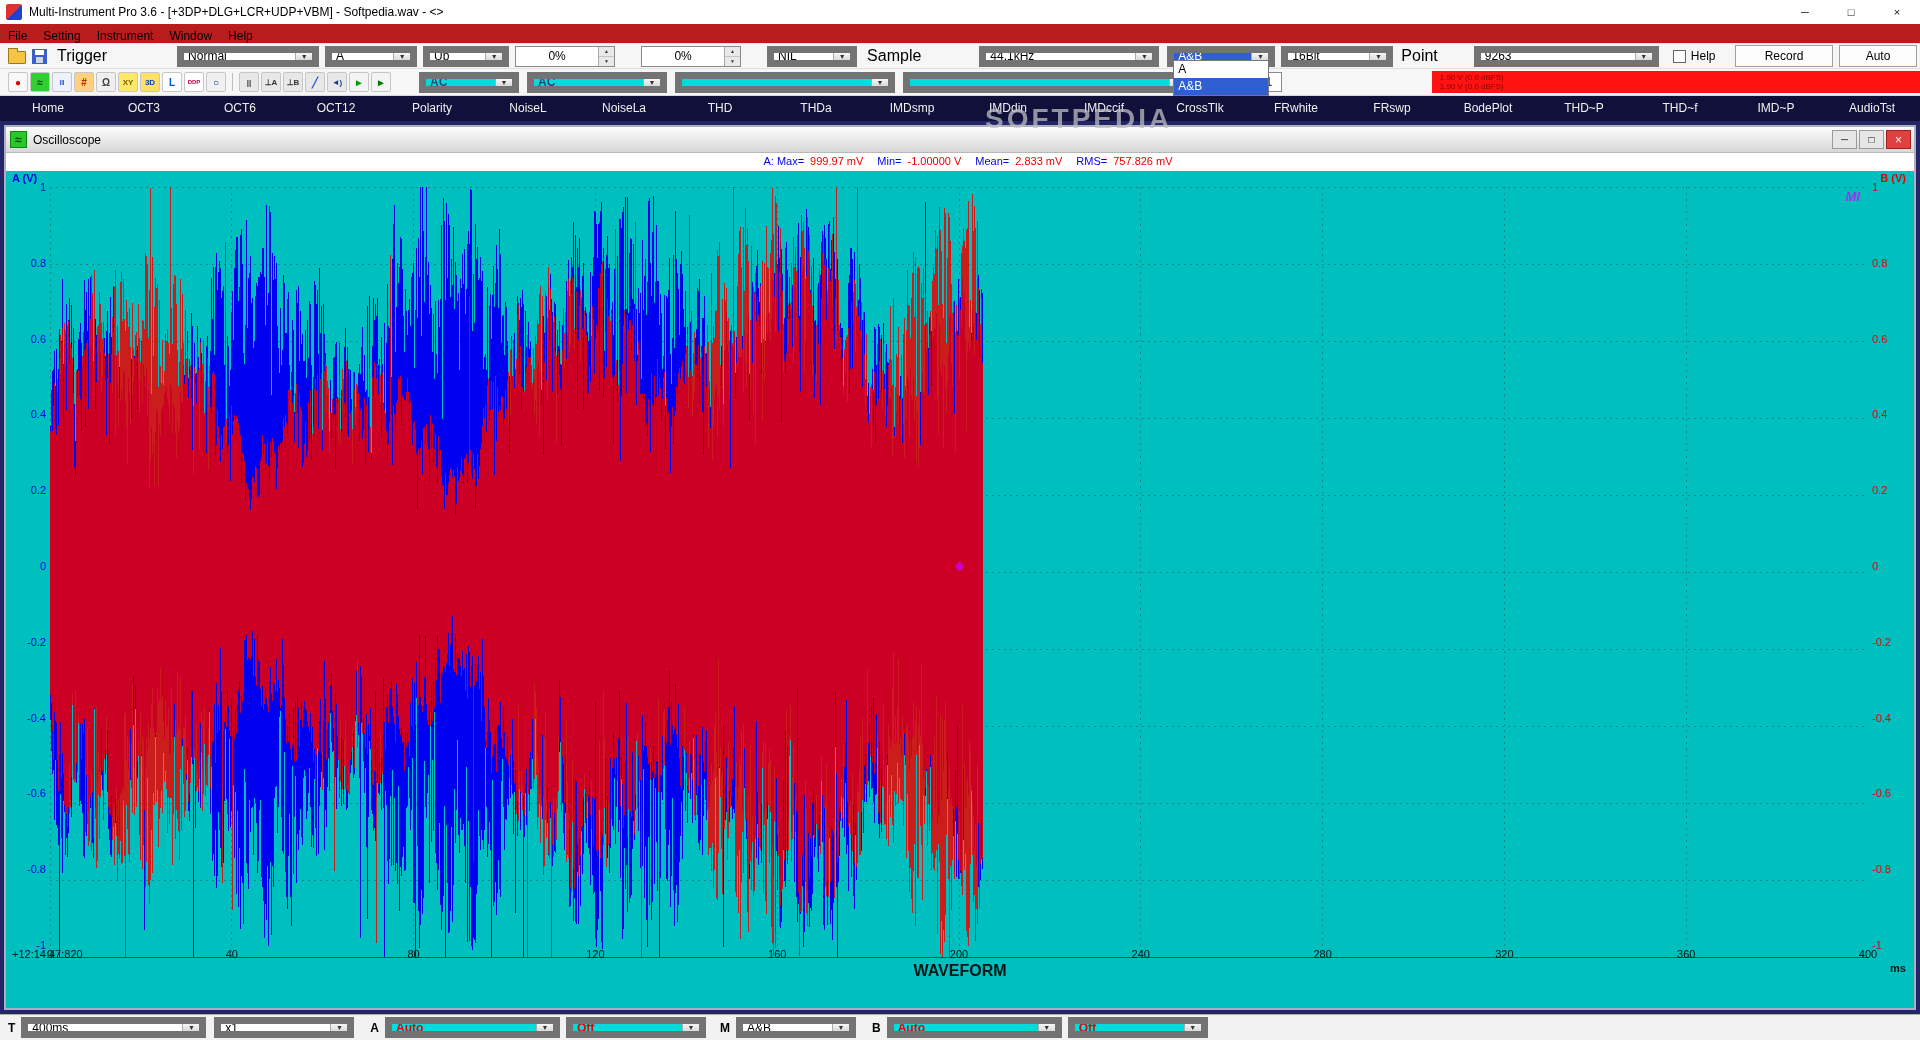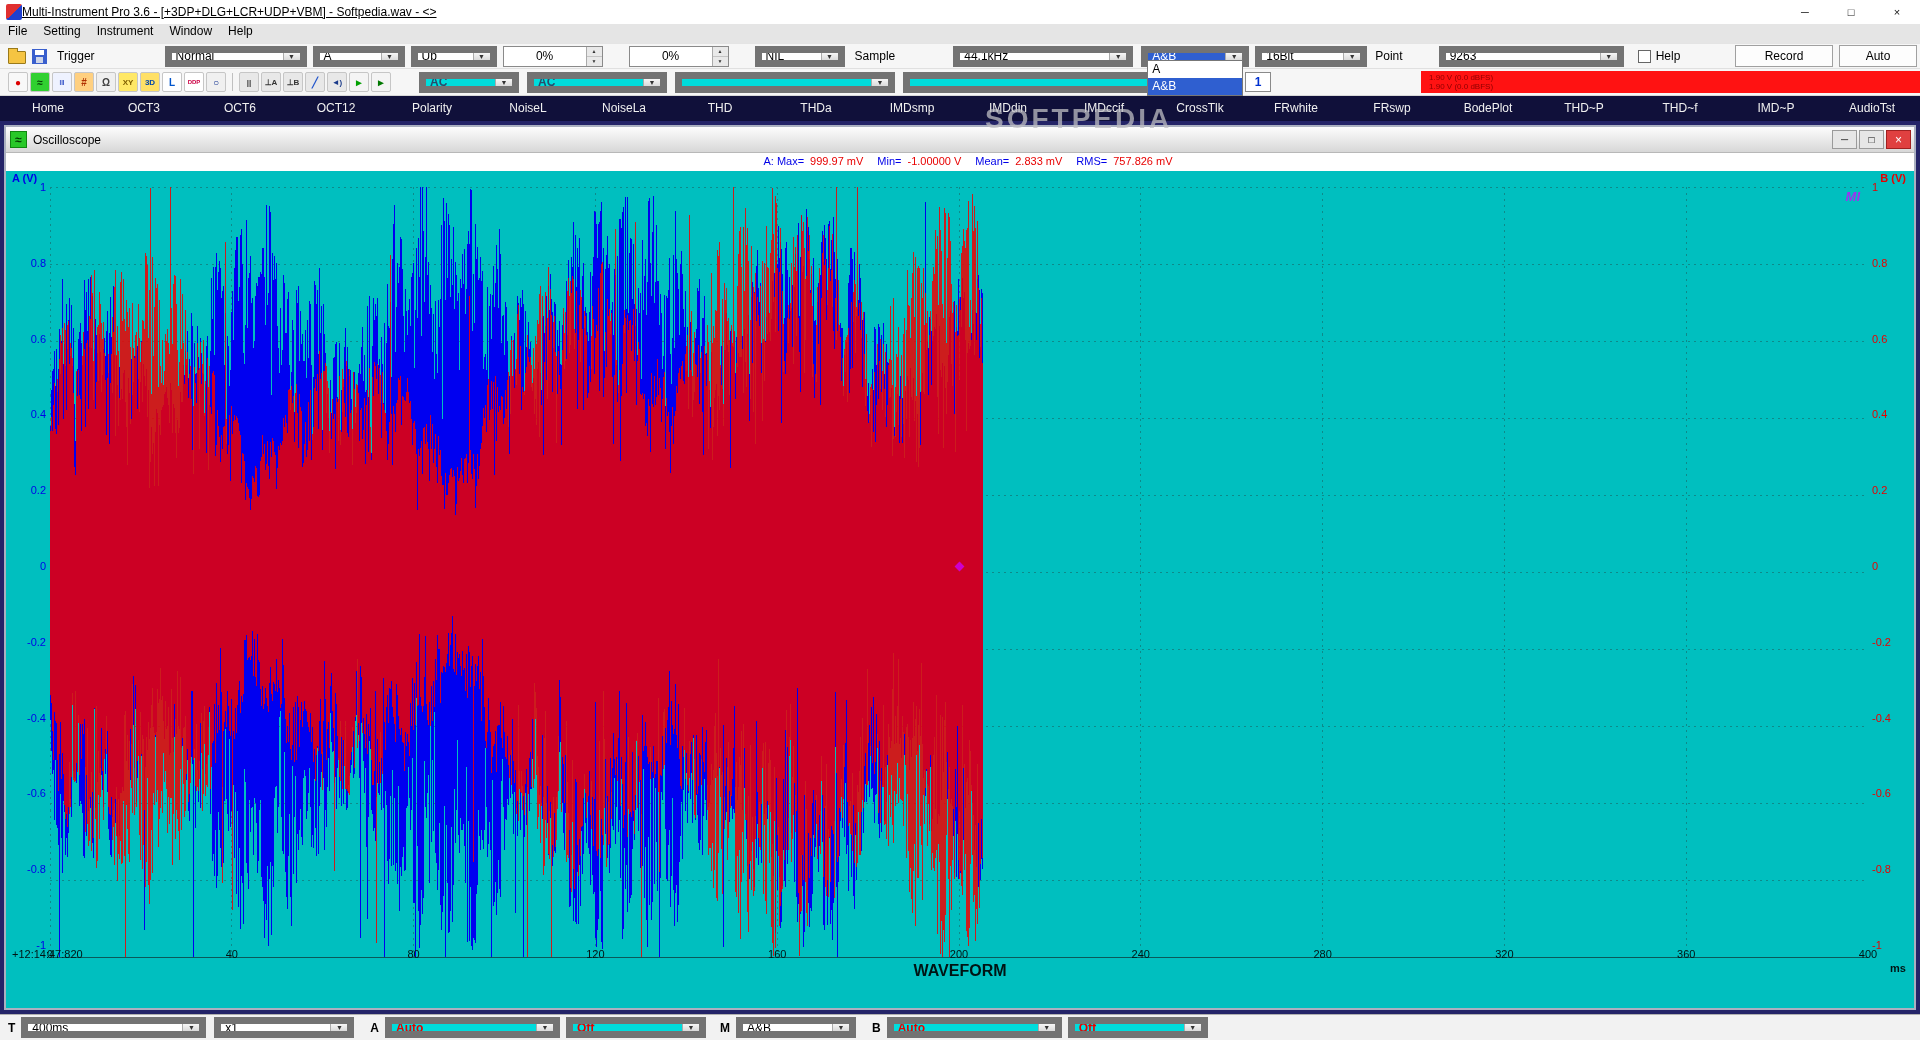--- a/index.html
+++ b/index.html
@@ -6,34 +6,34 @@
   html,body { margin:0; padding:0; }
   body {
     width:1920px; height:1040px; overflow:hidden;
     font-family:"Liberation Sans", sans-serif;
     display:flex; flex-direction:column; background:#ffffff; font-size:12px; color:#000;
   }
 
   
   .titlebar { height:24px; background:#fff; display:flex; align-items:center; padding-left:6px; flex:none; }
   .app-icon { width:16px; height:16px; background:linear-gradient(135deg,#e03030 50%,#2040d0 50%); border-radius:2px; flex:none; }
-  .title-text { font-size:12px; white-space:nowrap;text-decoration:underline; }
+  .title-text { margin-left:7px; font-size:12px; white-space:nowrap; }
   .win-btns { margin-left:auto; display:flex; height:100%; }
   .wbtn { width:46px; display:flex; align-items:center; justify-content:center; font-size:11px; color:#111; }
 
   
-  .menubar { height:19px; background:#e5e5e5; display:flex; align-items:flex-start; flex:none; }
+  .menubar { height:19px; background:#b91c1c; display:flex; align-items:flex-end; flex:none; }
   .menu-item { padding:0 8px; font-size:12px; }
 
   
   .toolbar1 { height:26px; background:#f6f6f6; border-top:1px solid #e4e4e4; border-bottom:1px solid #e0e0e0;
               display:flex; align-items:center; padding-left:8px; flex:none; position:relative; z-index:20; }
   .toolbar2 { height:27px; background:#f6f6f6; border-bottom:1px solid #d8d8d8;
               display:flex; align-items:center; padding-left:8px; flex:none; position:relative; z-index:5; }
-  .lbl { font-size:12px; white-space:nowrap; }
+  .lbl { font-size:16px; white-space:nowrap; }
 
   .icon-folder { width:18px; height:13px; background:#f5c442; border:1px solid #9a7a1a; border-radius:1px; position:relative; margin-top:2px; flex:none; }
   .icon-folder::before { content:""; position:absolute; top:-4px; left:-1px; width:8px; height:3px; background:#f5c442; border:1px solid #9a7a1a; border-bottom:none; }
   .icon-save { width:15px; height:15px; background:#3a5fcd; position:relative; margin-left:6px; flex:none; }
   .icon-save::before { content:""; position:absolute; top:1px; left:3px; right:3px; height:5px; background:#fff; }
   .icon-save::after  { content:""; position:absolute; bottom:1px; left:4px; right:4px; height:6px; background:#cfd6e8; }
 
   .combo { position:relative; display:flex; align-items:stretch; height:21px; background:#fff; border:7px solid #737373; font-size:12px; flex:none; }
   .cval { flex:1; display:flex; align-items:center; padding:0 4px; overflow:hidden; white-space:nowrap; }
   .cval.hl { background:#2f5fd0; color:#fff; }

